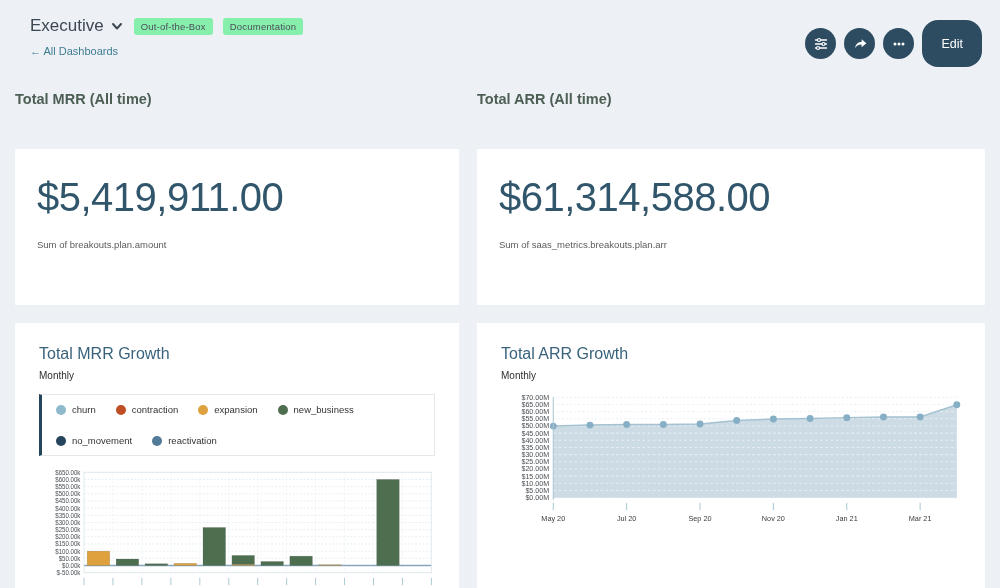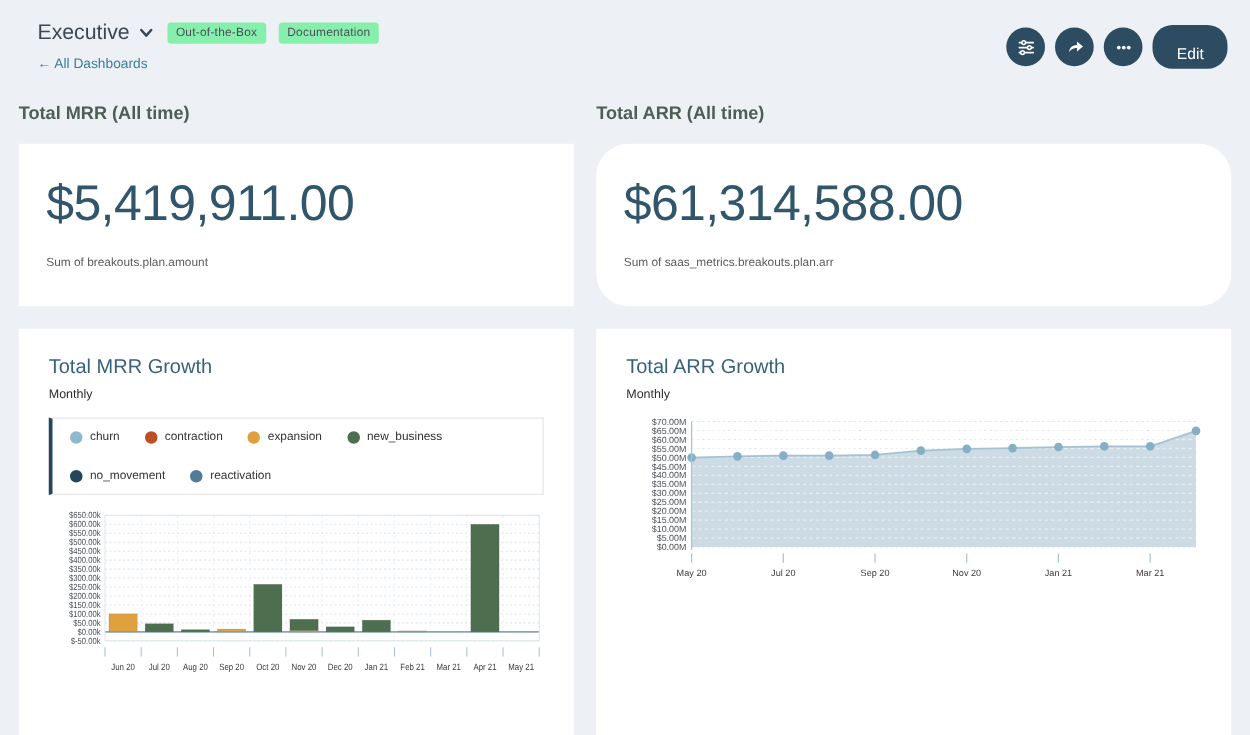--- a/index.html
+++ b/index.html
@@ -9,28 +9,28 @@
   
   header { display:flex; justify-content:space-between; align-items:flex-start; padding:16px 18px 0 30px; }
   .title-row { display:flex; align-items:center; gap:10px; }
   .dash-select { display:flex; align-items:center; gap:6px; background:none; border:none; cursor:pointer;
                  font-family:"Liberation Sans", sans-serif; font-size:17px; color:#3b4854; font-weight:500; }
   .badge { background:#86efac; color:#4d4d5a; font-size:9.5px; padding:3px 7px; border-radius:3px; letter-spacing:.2px; }
   .back { display:inline-block; margin-top:9px; font-size:11px; color:#3e7d92; text-decoration:none; }
   .hright { display:flex; align-items:center; gap:8px; padding-top:4px; }
   .cbtn { width:31px; height:31px; border-radius:50%; background:#2d4c62; border:none; cursor:pointer;
           display:flex; align-items:center; justify-content:center; }
-  .pbtn { height:35px; padding:16px 19px; border-radius:16px; background:#2d4c62; border:none; cursor:pointer;
+  .pbtn { height:47px; padding:16px 19px; border-radius:16px; background:#2d4c62; border:none; cursor:pointer;
           color:#fff; font-family:"Liberation Sans", sans-serif; font-size:12.5px;text-align:right; }
 
   
   .grid { display:grid; grid-template-columns:1fr; column-gap:18px; padding:0 15px; }
   .sec-title { font-size:14.5px; font-weight:bold; color:#4d5f55; margin:24px 0 16px 0; }
 
-  .metric-card { background:#fff; height:130px; padding:26px 22px 12px 22px; }
+  .metric-card { background:#fff; height:156px; padding:26px 22px 12px 22px;margin-top:26px; }
   .metric-value { font-size:40px; font-weight:400; color:#31566c; letter-spacing:-0.5px; line-height:1.1; }
   .metric-caption { font-size:9.5px; color:#5b5b5b; margin-top:20px; }
 
   .chart-card { background:#fff; height:335px; margin-top:18px; padding:22px 24px 10px 24px; }
   .chart-title { font-size:16px; font-weight:400; color:#38627c; }
   .chart-subtitle { font-size:10px; color:#2e2e2e; margin-top:7px; }
   .legend { display:flex; align-items:center; gap:20px; margin-top:13px; padding:9px 14px;
             border:1px solid #e7e7e7; border-left:3px solid #24455c; background:#fff; flex-wrap:wrap; }
   .lg-item { display:inline-flex; align-items:center; gap:6px; cursor:pointer; }
   .lg-dot { width:10px; height:10px; border-radius:50%; display:inline-block; }
@@ -87,21 +87,21 @@
 </header>
 
 <main class="grid">
   <h2 class="sec-title" style="grid-column:1; grid-row:1;">Total MRR (All time)</h2>
   <h2 class="sec-title" style="grid-column:2; grid-row:1;">Total ARR (All time)</h2>
 
   <div class="metric-card" style="grid-column:1; grid-row:2;">
     <div class="metric-value">$5,419,911.00</div>
     <div class="metric-caption">Sum of breakouts.plan.amount</div>
   </div>
-  <div class="metric-card" style="grid-column:2; grid-row:2;border-radius:26px;">
+  <div class="metric-card" style="grid-column:2; grid-row:2;">
     <div class="metric-value">$61,314,588.00</div>
     <div class="metric-caption">Sum of saas_metrics.breakouts.plan.arr</div>
   </div>
 
   <div class="chart-card" style="grid-column:1; grid-row:3;">
     <div class="chart-title">Total MRR Growth</div>
     <div class="chart-subtitle">Monthly</div>
     <div class="legend">
         <span class="lg-item">
           <span class="lg-dot" style="background: rgb(143, 186, 204);"></span>

